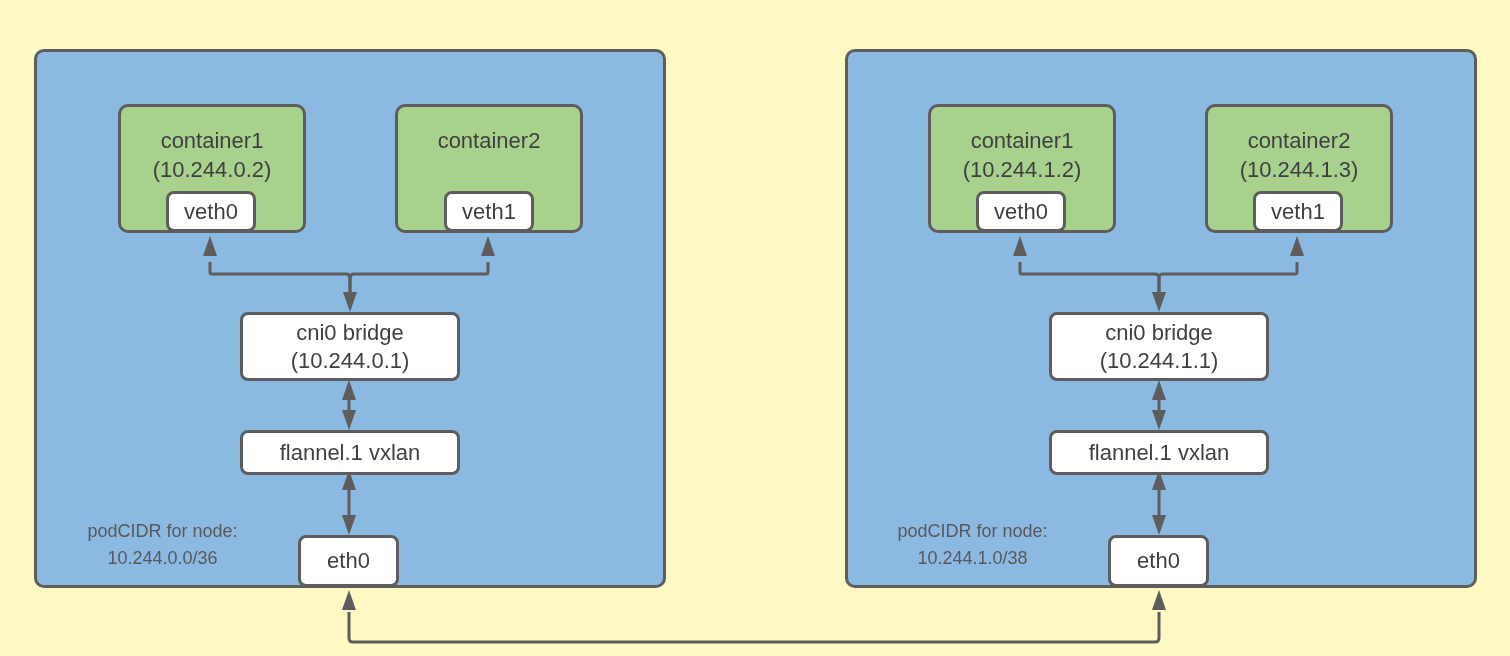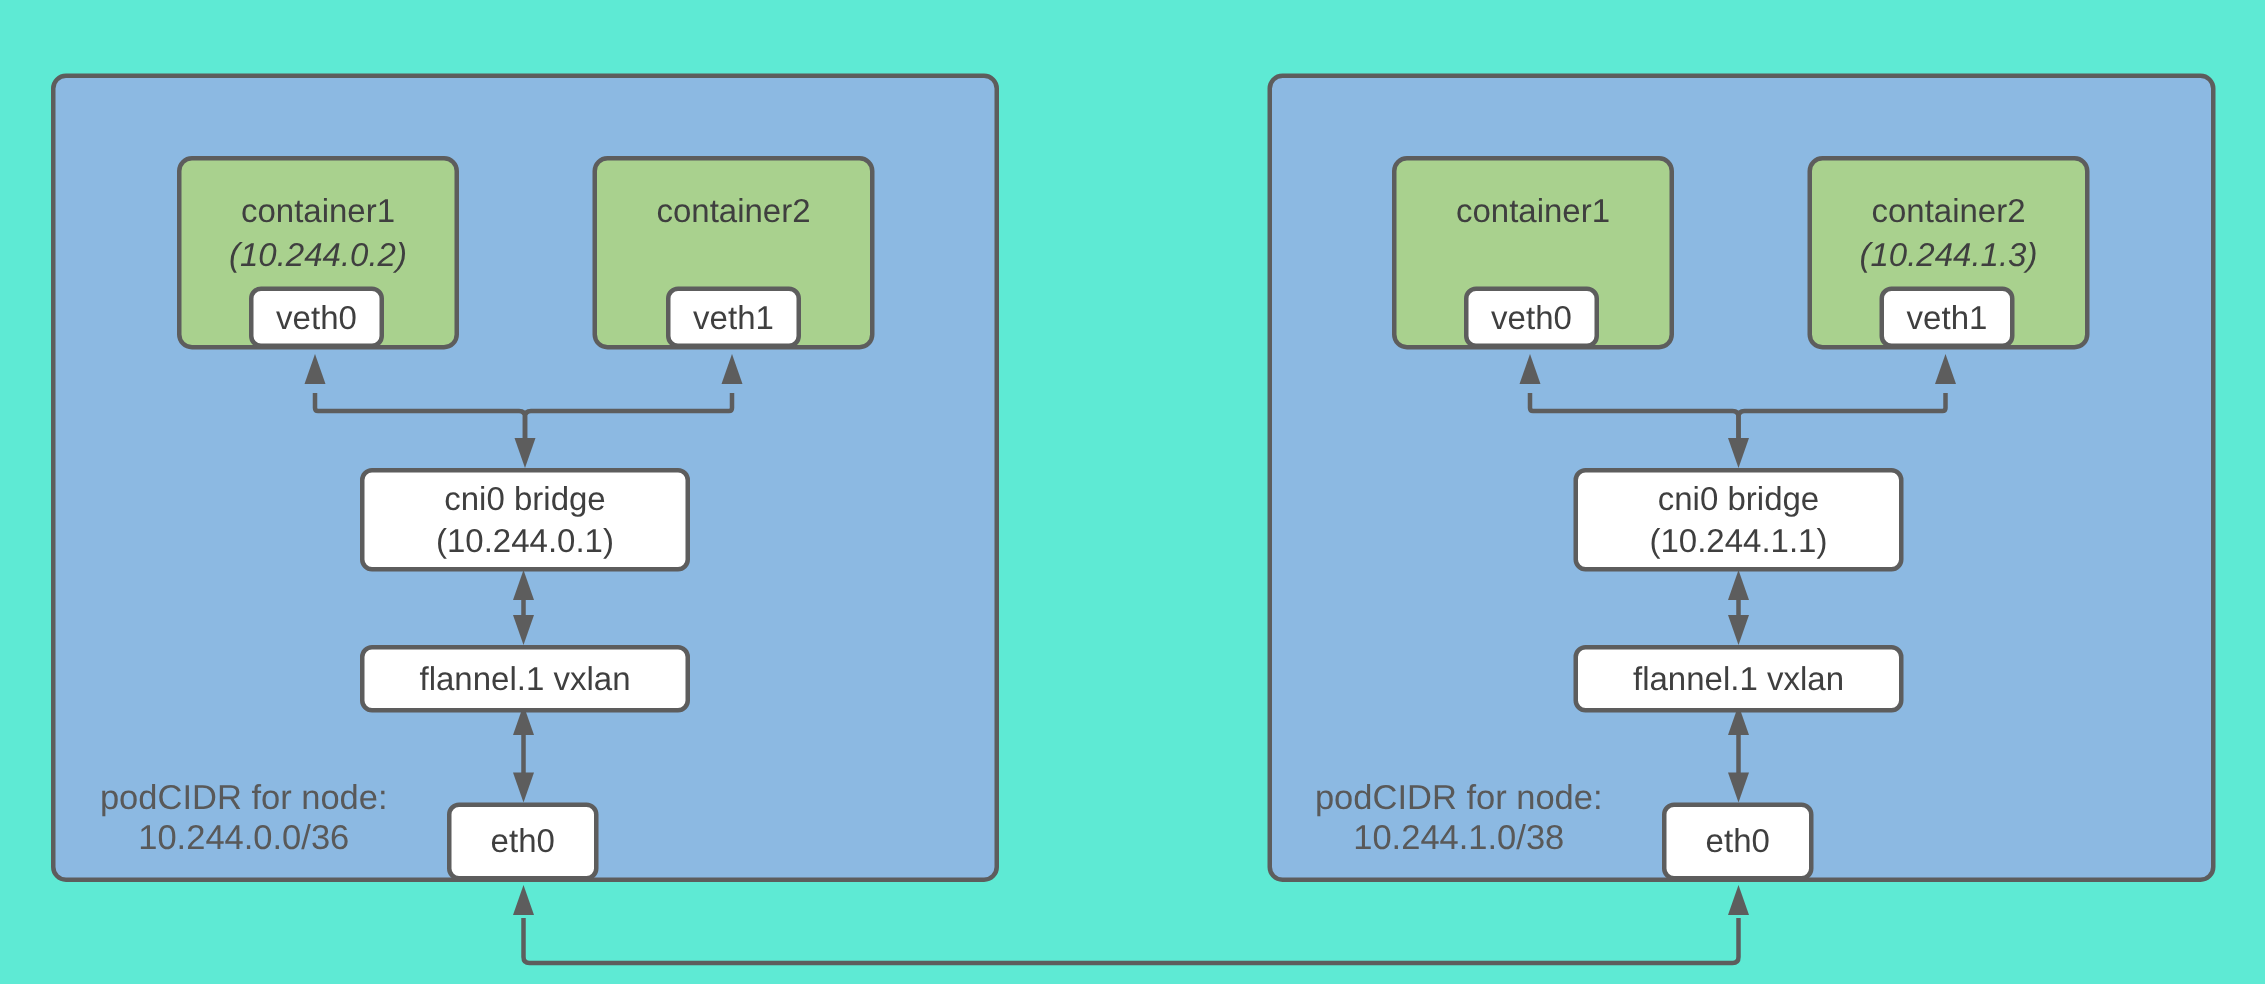--- a/index.html
+++ b/index.html
@@ -7,21 +7,21 @@
     padding: 0;
     background: #ffffff;
   }
   body {
     font-family: "Liberation Sans", sans-serif;
   }
   #canvas {
     position: relative;
     width: 1510px;
     height: 656px;
-    background: #5eead4;
+    background: #fef9c3;
     overflow: hidden;
   }
   .node-box {
     position: absolute;
     background: #8cb9e2;
     border: 3px solid #5d5d5d;
     border-radius: 10px;
     box-sizing: border-box;
   }
   .container-box {
@@ -30,41 +30,41 @@
     border: 3px solid #5d5d5d;
     border-radius: 10px;
     box-sizing: border-box;
     color: #3f3f3f;
     font-size: 22px;
     line-height: 29px;
     text-align: center;
     padding-top: 19px;
   }
   .container-box .cname { display: block; }
-  .container-box .cip { display: block; font-style: italic; }
+  .container-box .cip { display: block; }
   .white-box {
     position: absolute;
     background: #ffffff;
     border: 3px solid #5d5d5d;
     border-radius: 8px;
     box-sizing: border-box;
     color: #3f3f3f;
     font-size: 22px;
     line-height: 28px;
     text-align: left;
     display: flex;
     flex-direction: column;
     align-items: center;
     justify-content: center;
   }
   .white-box span { display: block; white-space: nowrap; }
   .cidr-label {
     position: absolute;
     color: #595959;
-    font-size: 23px;
+    font-size: 18px;
     line-height: 27px;
     text-align: center;
     white-space: nowrap;
   }
   .cidr-label span { display: block; }
   svg.wires {
     position: absolute;
     left: 0;
     top: 0;
     width: 1510px;
@@ -162,20 +162,21 @@
     <span>eth0</span>
   </div>
 
   <div class="cidr-label" style="left:55px; top:518px; width:215px;">
     <span>podCIDR for node:</span>
     <span>10.244.0.0/36</span>
   </div>
 
   <div class="container-box" style="left:928px; top:104px; width:188px; height:129px;">
     <span class="cname">container1</span>
+    <span class="cip">(10.244.1.2)</span>
   </div>
   <div class="white-box" style="left:976px; top:191px; width:90px; height:41px;">
     <span>veth0</span>
   </div>
 
   <div class="container-box" style="left:1205px; top:104px; width:188px; height:129px;">
     <span class="cname">container2</span>
     <span class="cip">(10.244.1.3)</span>
   </div>
   <div class="white-box" style="left:1253px; top:191px; width:90px; height:41px;">

